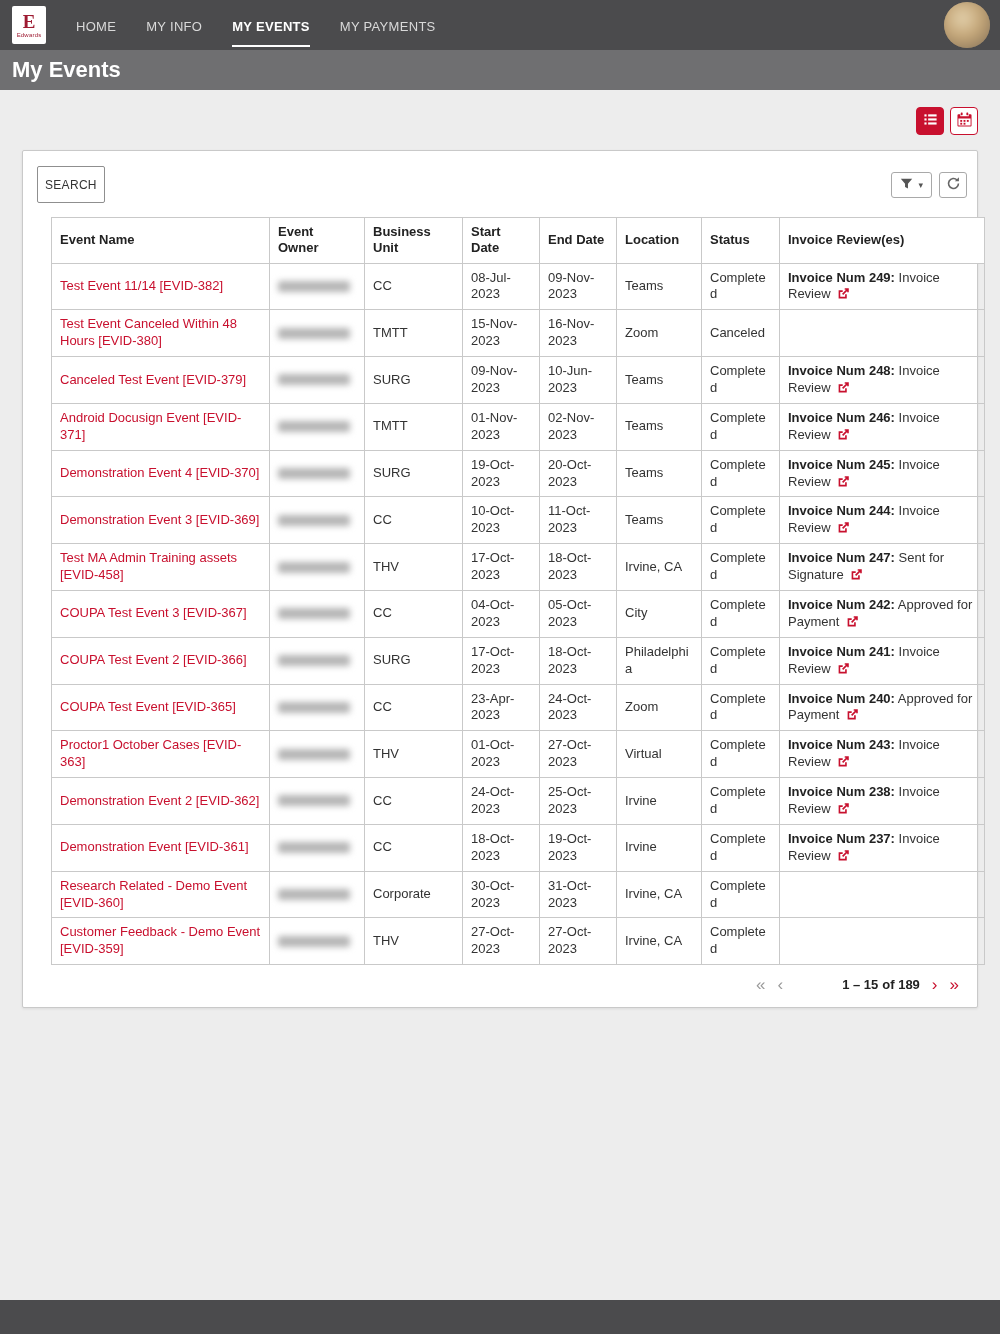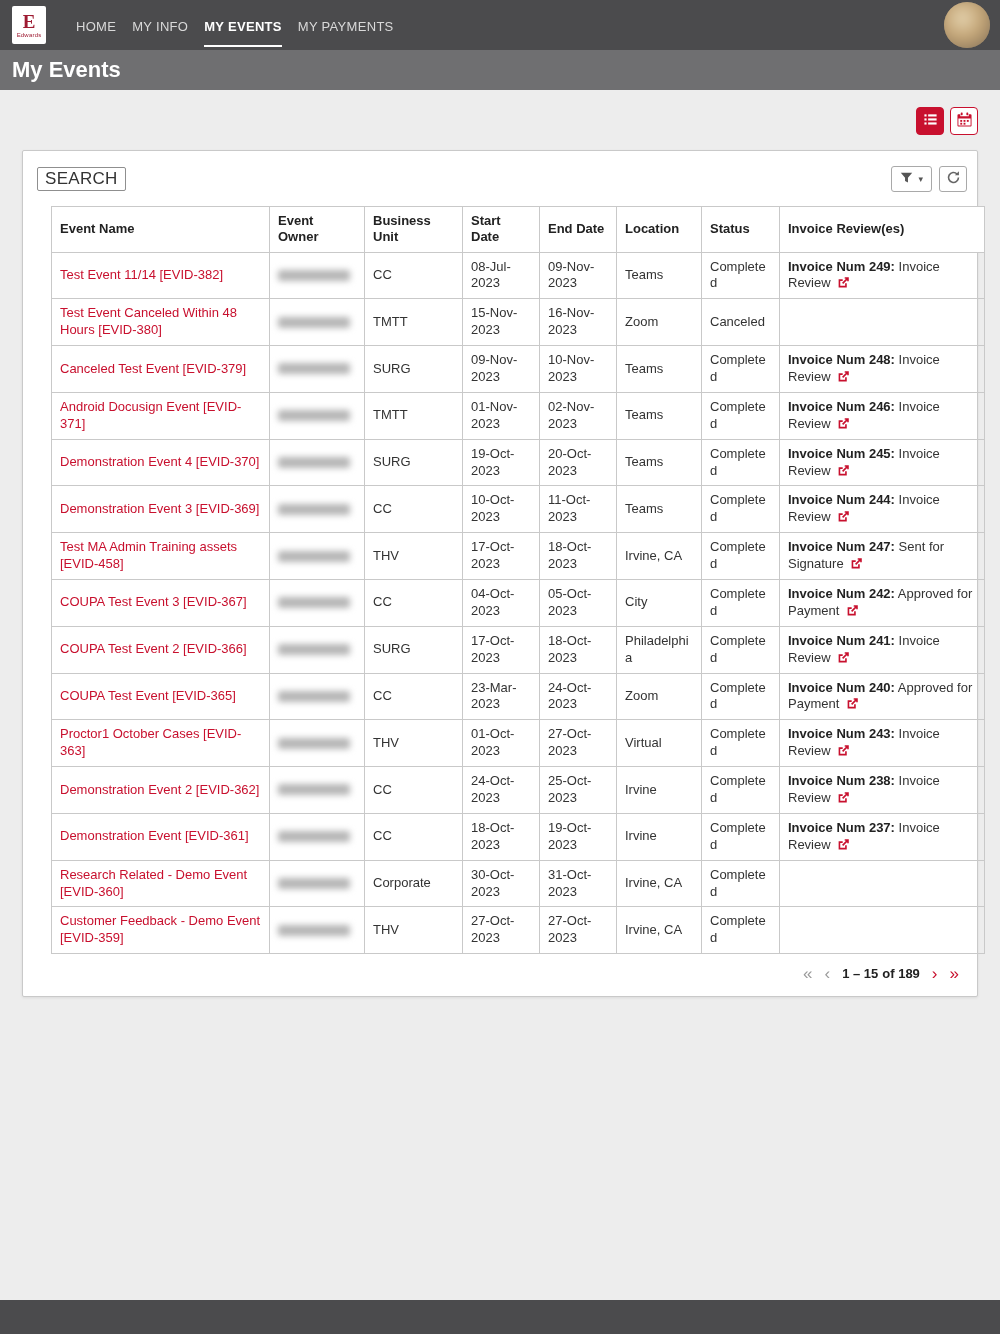--- a/index.html
+++ b/index.html
@@ -17,21 +17,21 @@
     height:50px; background:#4b4b4d; display:flex; align-items:center;
     padding:0 10px; position:relative;
   }
   .logo-box {
     width:34px; height:38px; background:#fff; border-radius:2px;
     display:flex; flex-direction:column; align-items:center; justify-content:center;
     margin-left:2px;
   }
   .logo-e { font-family:"Liberation Serif","DejaVu Serif",serif; font-weight:bold; font-size:19px; line-height:1; color:#9e1b32; }
   .logo-word { font-size:6px; color:#9e1b32; margin-top:1px; letter-spacing:.2px; }
-  .nav-items { display:flex; gap:16px; margin-left:30px; }
+  .nav-items { display:flex; gap:30px; margin-left:30px; }
   .nav-item {
     color:#d9d9d9; font-size:13px; letter-spacing:.3px; cursor:pointer;
     padding:15px 0 13px;
   }
   .nav-item.active { color:#fff; font-weight:bold; border-bottom:2px solid #fff; padding-bottom:11px; }
   .avatar {
     position:absolute; right:10px; top:2px; width:46px; height:46px;
     border-radius:50%; overflow:hidden; background:#8a7a66;
   }
   .avatar-img {
@@ -63,21 +63,21 @@
   
   .search-row { display:flex; align-items:center; margin:5px 0 14px; }
   .search-wrap { position:relative; width:375px; }
   .search-input {
     width:100%; height:28px; border:1px solid #8f8f8f; border-radius:3px;
     padding:0 8px 0 27px; font-size:13px; font-family:inherit; color:#333;
   }
   .search-input::placeholder { font-style:italic; color:#999; }
   .search-icon { position:absolute; left:8px; top:7px; width:14px; height:14px; }
   .search-btn {
-    margin-left:4px; height:24px; padding:0 7px; font-size:17px; letter-spacing:.3px;
+    margin-left:4px; height:37px; padding:0 7px; font-size:12px; letter-spacing:.3px;
     border:1px solid #8f8f8f; border-radius:2px; background:#fff; color:#333;
     font-family:inherit; cursor:pointer;text-align:center;
   }
   .search-row .spacer { flex:1; }
   .filter-btn {
     height:26px; padding:0 8px; display:flex; align-items:center; gap:5px;
     border:1px solid #a9a9a9; border-radius:3px; background:#fff; cursor:pointer;
   }
   .filter-caret { font-size:9px; color:#555; }
   .refresh-btn {
@@ -102,21 +102,21 @@
   .ext-icon { display:inline-block; width:13px; height:13px; margin-left:3px; vertical-align:-2px; cursor:pointer; }
 
   
   .pagination {
     display:flex; justify-content:flex-end; align-items:center; gap:12px;
     padding:11px 8px 4px; font-size:13px;
   }
   .pg-arrow { font-size:17px; line-height:1; cursor:pointer; user-select:none; }
   .pg-arrow.disabled { color:#9a9a9a; }
   .pg-arrow.enabled { color:#c8102e; }
-  .pg-range { font-weight:bold; color:#222; }
+  .pg-range { font-weight:bold; color:#222;margin-left:47px; }
   .pg-suffix { color:#222; margin-left:4px;font-weight:bold; }
 
   
   .footer { position:absolute; bottom:0; left:0; width:100%; height:34px; background:#4b4b4d; }
 </style>
 </head>
 <body>
 
 <div class="topnav">
   <div class="logo-box">
@@ -265,21 +265,21 @@
 
   <tr>
     <td>
       <a class="event-link">Canceled Test Event [EVID-379]</a>
     </td>
     <td>
       <div class="blur-bar"></div>
     </td>
     <td>SURG</td>
     <td>09-Nov-2023</td>
-    <td>10-Nov-2023</td>
+    <td>10-Jun-2023</td>
     <td>Teams</td>
     <td>Completed</td>
     <td>
       <span class="inv-label">Invoice Num 248:</span>
       <span>Invoice Review</span>
       <span class="ext-icon">
         <svg width="13" height="13" viewBox="0 0 16 16">
                 <g fill="#c8102e">
                   <path d="M9.5 1.5h5v5h-2V4.9L7.6 9.8 6.2 8.4l4.9-4.9H9.5z"></path>
                   <path d="M2 4h5v2H4v6h6v-3h2v5H2z"></path>
@@ -446,21 +446,21 @@
   </tr>
 
   <tr>
     <td>
       <a class="event-link">COUPA Test Event [EVID-365]</a>
     </td>
     <td>
       <div class="blur-bar"></div>
     </td>
     <td>CC</td>
-    <td>23-Mar-2023</td>
+    <td>23-Apr-2023</td>
     <td>24-Oct-2023</td>
     <td>Zoom</td>
     <td>Completed</td>
     <td>
       <span class="inv-label">Invoice Num 240:</span>
       <span>Approved for Payment</span>
       <span class="ext-icon">
         <svg width="13" height="13" viewBox="0 0 16 16">
                 <g fill="#c8102e">
                   <path d="M9.5 1.5h5v5h-2V4.9L7.6 9.8 6.2 8.4l4.9-4.9H9.5z"></path>

